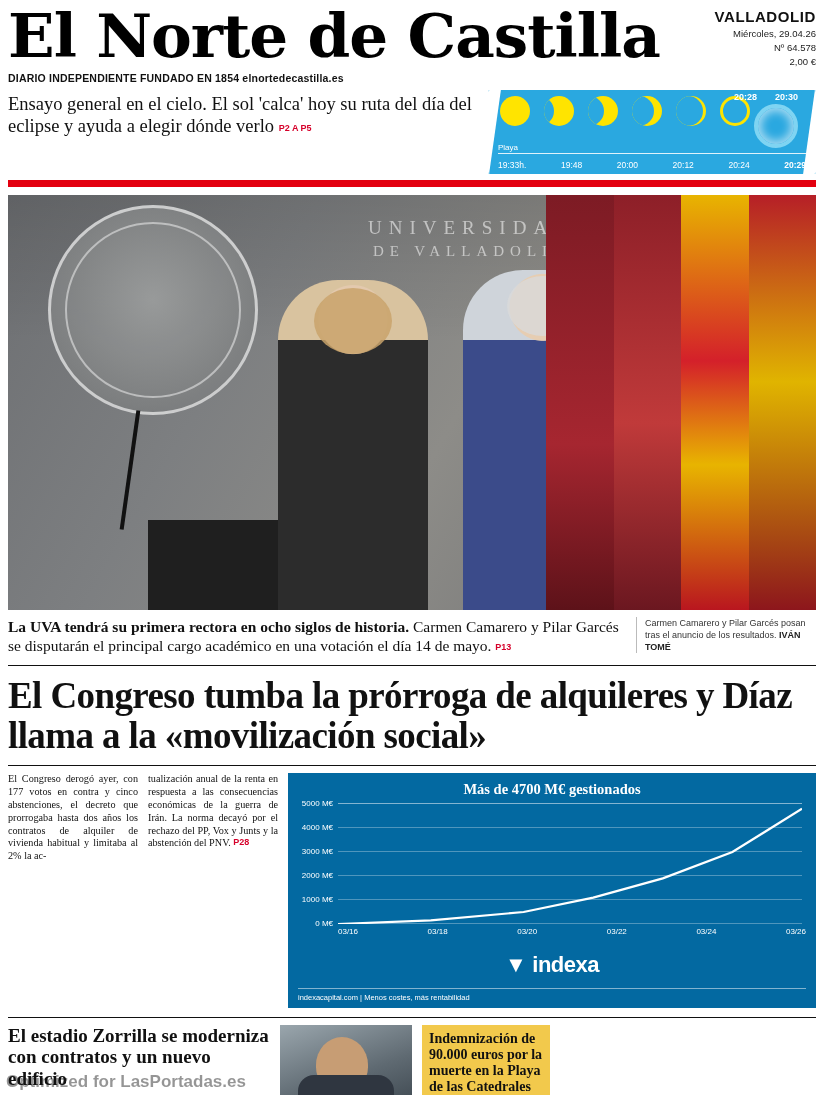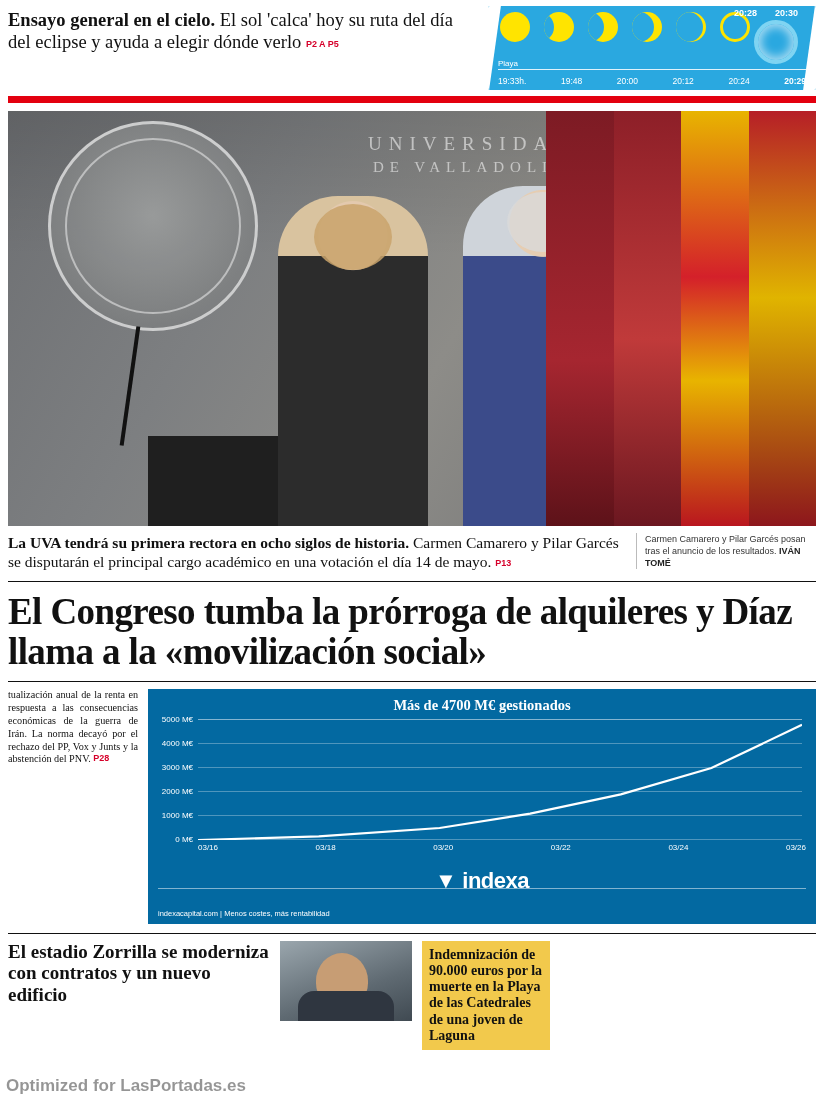--- a/index.html
+++ b/index.html
@@ -50,21 +50,21 @@
   .promo {
     display:flex; align-items: stretch; margin-top: 4px; gap: 10px;
   }
   .promo-text {
     flex: 0 0 470px;
     padding-top: 6px;
     font-family: "Liberation Serif", serif;
     font-size: 18.5px;
     line-height: 1.18;
   }
-  .promo-text b { font-weight: 700; }
+  .promo-text b { font-weight: 400; }
   .promo-text .reg { font-weight: 400; }
   .ref { font-family:"Liberation Sans", sans-serif; font-size:9px; font-weight:700; color:#d6002a; vertical-align: 1px;}
   .eclipse-box {
     flex: 1 1 auto;
     background: #2aa8e0;
     position: relative;
     height: 84px;
     margin-top: 2px;
     border-radius: 2px;
     overflow: hidden;
@@ -180,21 +180,21 @@
   .chart .gl { position:absolute; left:0; right:0; height:1px; background:rgba(255,255,255,.3); }
   .chart .yl { position:absolute; right:100%; margin-right:5px; transform:translateY(-50%);
     font-family:"Liberation Sans",sans-serif; font-size:8px; color:#fff; white-space:nowrap;}
   .chart svg { position:absolute; inset:0; width:100%; height:100%; }
   .xlabels { display:flex; justify-content:space-between; margin: 3px 0 0 40px;
     font-family:"Liberation Sans",sans-serif; font-size:8px; color:#fff; }
   .brand { text-align:center; margin-top:16px; font-family:"Liberation Sans",sans-serif;
     font-size:22px; font-weight:700; letter-spacing:-0.5px; }
   .brand .mark { display:inline-block; margin-right:6px; }
   .infofoot { position:absolute; left:10px; right:10px; bottom:6px; border-top:1px solid rgba(255,255,255,.5);
-    padding-top:20px; font-family:"Liberation Sans",sans-serif; font-size:7.5px; color:#fff;margin-top:15px; }
+    padding-top:4px; font-family:"Liberation Sans",sans-serif; font-size:7.5px; color:#fff;margin-top:15px; }
 
   
   .bottom { display:flex; gap:10px; margin-top:9px; border-top:1px solid #111; padding-top:7px; }
   .b-col1 { flex:0 0 262px; }
   .b-col2 { flex:0 0 132px; }
   .b-col3 { flex:0 0 128px; }
   .b-head { font-size:19px; line-height:1.12; font-weight:700; }
   .thumb { width:132px; height:80px; position:relative; overflow:hidden; background:#6e7a82; }
   .thumb .bg { position:absolute; inset:0; background:linear-gradient(160deg,#9aa6ad,#5f6a72 60%,#404a52); }
   .thumb .head { position:absolute; left:36px; top:12px; width:52px; height:56px; border-radius:50% 50% 46% 46%;
@@ -205,20 +205,32 @@
   .wm {
     position:absolute; left:6px; bottom:4px; color:rgba(20,20,20,.45);
     font-family:Liberation Sans, sans-serif; font-size:17px; font-weight:700; line-height:1.05;
   }
 </style>
 </head>
 <body>
 
 <div class="page">
 
+  <div class="masthead">
+    <div class="masthead-left">
+      <div class="logo">El Norte de Castilla</div>
+      <div class="tagline">DIARIO INDEPENDIENTE FUNDADO EN 1854  elnortedecastilla.es</div>
+    </div>
+    <div class="masthead-right">
+      <div class="city">VALLADOLID</div>
+      <div class="meta-line">Miércoles, 29.04.26</div>
+      <div class="meta-line">Nº 64.578</div>
+      <div class="meta-line">2,00 €</div>
+    </div>
+  </div>
 
   <div class="promo">
     <div class="promo-text">
       <b>Ensayo general en el cielo.</b><span class="reg"> El sol 'calca' hoy su ruta del día del eclipse y ayuda a elegir dónde verlo</span>
       <span class="ref">P2 A P5</span>
     </div>
     <div class="eclipse-box">
       <div class="notch-l"></div>
       <div class="notch-r"></div>
       <div class="moons">
@@ -283,20 +295,21 @@
     </div>
     <div class="pc-side">
       <span>Carmen Camarero y Pilar Garcés posan tras el anuncio de los resultados.</span>
       <span class="credit">IVÁN TOMÉ</span>
     </div>
   </div>
 
   <div class="lead-headline">El Congreso tumba la prórroga de alquileres y Díaz llama a la «movilización social»</div>
 
   <div class="lead-cols">
+    <div class="lead-c2">El Congreso derogó ayer, con 177 votos en contra y cinco abstenciones, el decreto que prorrogaba hasta dos años los contratos de alquiler de vivienda habitual y limitaba al 2% la ac-</div>
     <div class="lead-c3">
       <span>tualización anual de la renta en respuesta a las consecuencias económicas de la guerra de Irán. La norma decayó por el rechazo del PP, Vox y Junts y la abstención del PNV.</span>
       <span class="ref">P28</span>
     </div>
 
     <div class="infobox">
       <h4>Más de 4700 M€ gestionados</h4>
       <div class="chart">
         <div class="gl" style="bottom:100%"></div>
         <div class="gl" style="bottom:0%;">

